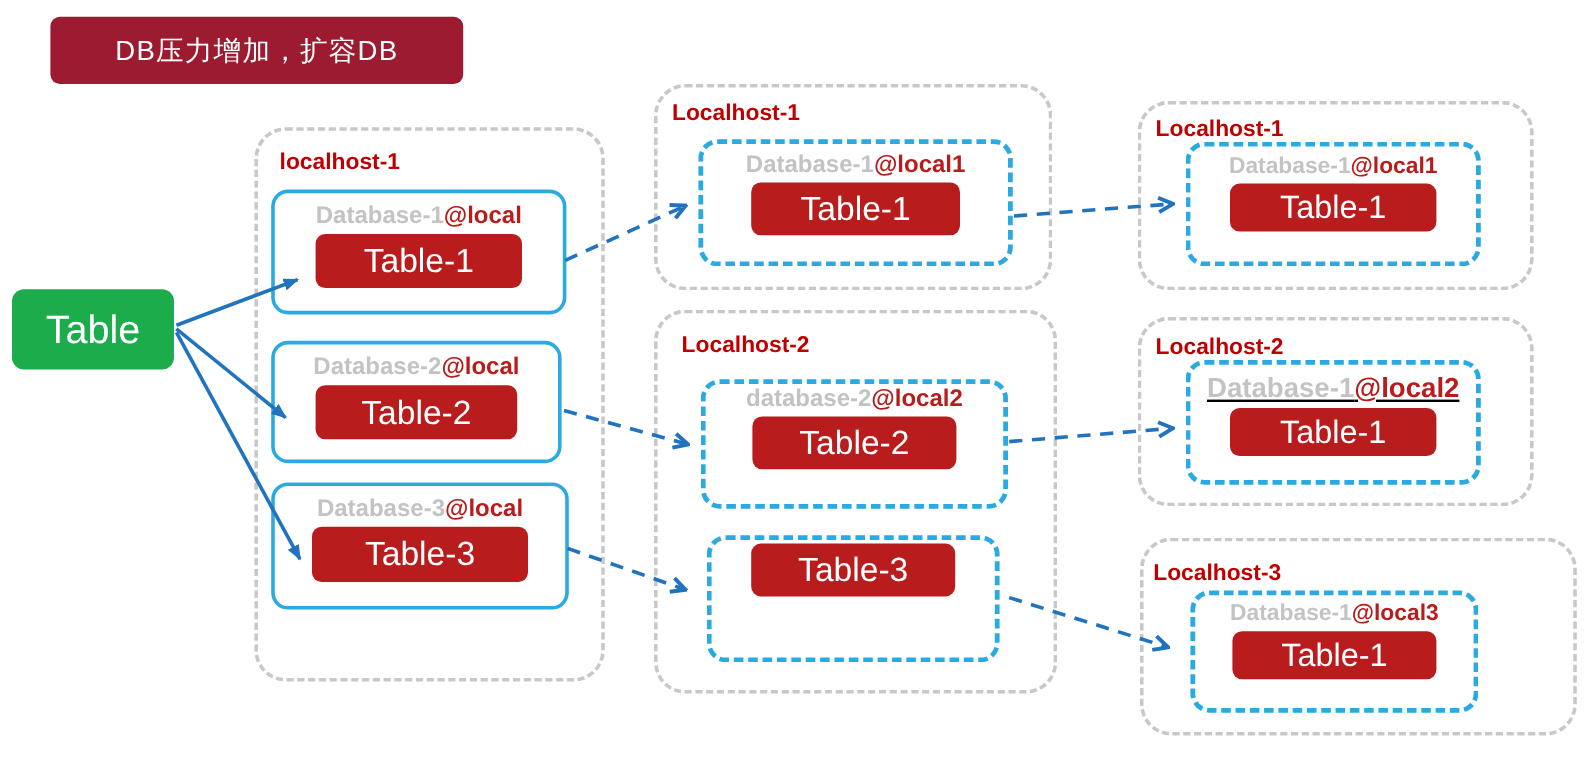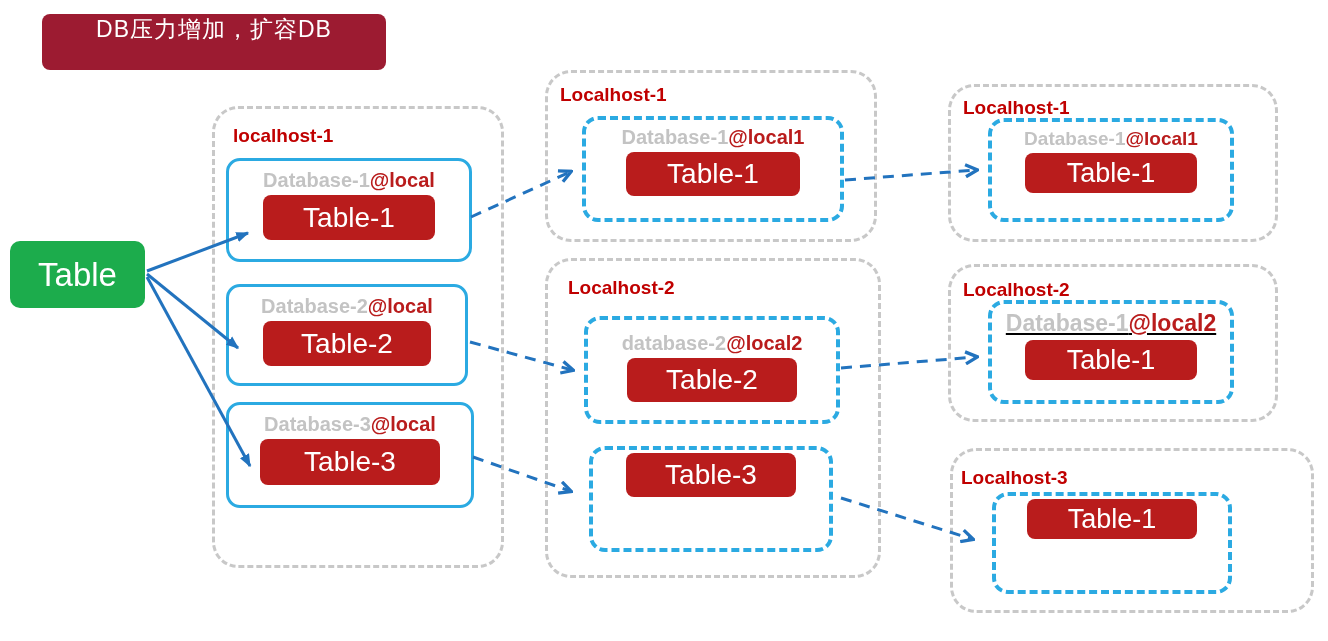--- a/index.html
+++ b/index.html
@@ -3,21 +3,21 @@
 <meta charset="utf-8">
 <style>
   html,body{margin:0;padding:0;background:#ffffff;}
   .canvas{
     position:relative; width:1328px; height:641px; background:#ffffff;
     font-family:"Liberation Sans","DejaVu Sans",sans-serif; overflow:hidden;
   }
   .banner{
     position:absolute; left:42px; top:14px; width:344px; height:56px;
     background:#9C1B31; border-radius:8px; color:#ffffff;
-    display:flex; justify-content:center;
+    display:flex; align-items:center; justify-content:center;
     font-size:23px; letter-spacing:1px;
   }
   .source{
     position:absolute; left:10px; top:241px; width:135px; height:67px;
     background:#1CAC4C; border-radius:10px; color:#ffffff;
     display:flex; align-items:center; justify-content:center; font-size:33px;
   }
   .host{
     position:absolute; border:3px dashed #C8C8C8; border-radius:26px;
     box-sizing:border-box; background:transparent;
@@ -85,21 +85,21 @@
       <div class="db-label" style="margin-top:6px;">
         <span class="g">Database-1</span><span class="r">@local1</span>
       </div>
       <div class="chip" style="width:174px;height:44px;">Table-1</div>
     </div>
   </div>
 
   <div class="host" style="left:545px;top:258px;width:336px;height:320px;">
     <div class="host-label" style="left:20px;top:16px;">Localhost-2</div>
     <div class="db dashb" style="left:36px;top:55px;width:256px;height:108px;">
-      <div class="db-label" style="margin-top:12px;">
+      <div class="db-label" style="margin-top:1px;">
         <span class="g">database-2</span><span class="r">@local2</span>
       </div>
       <div class="chip" style="width:170px;height:44px;">Table-2</div>
     </div>
     <div class="db dashb" style="left:41px;top:185px;width:244px;height:106px;">
       <div class="chip" style="width:170px;height:44px;">Table-3</div>
     </div>
   </div>
 
   <div class="host" style="left:948px;top:84px;width:330px;height:158px;">
@@ -118,20 +118,23 @@
       <div class="db-label" style="margin-top:6px;font-size:23px;text-decoration:underline;">
         <span class="g">Database-1</span><span class="r">@local2</span>
       </div>
       <div class="chip" style="width:172px;height:40px;font-size:27px;">Table-1</div>
     </div>
   </div>
 
   <div class="host" style="left:950px;top:448px;width:364px;height:165px;">
     <div class="host-label" style="left:8px;top:16px;">Localhost-3</div>
     <div class="db dashb" style="left:39px;top:41px;width:240px;height:102px;">
+      <div class="db-label" style="margin-top:5px;font-size:19px;">
+        <span class="g">Database-1</span><span class="r">@local3</span>
+      </div>
       <div class="chip" style="width:170px;height:40px;font-size:27px;">Table-1</div>
     </div>
   </div>
 
   <svg class="arrows" viewBox="0 0 1328 641" xmlns="http://www.w3.org/2000/svg">
     <defs>
       <marker id="ah" viewBox="0 0 10 8" markerWidth="13" markerHeight="11" refX="9" refY="4" orient="auto" markerUnits="userSpaceOnUse">
         <path d="M0,0 L10,4 L0,8 Z" fill="#2273BE"></path>
       </marker>
       <marker id="av" viewBox="0 0 10 10" markerWidth="15" markerHeight="15" refX="8" refY="5" orient="auto" markerUnits="userSpaceOnUse">

